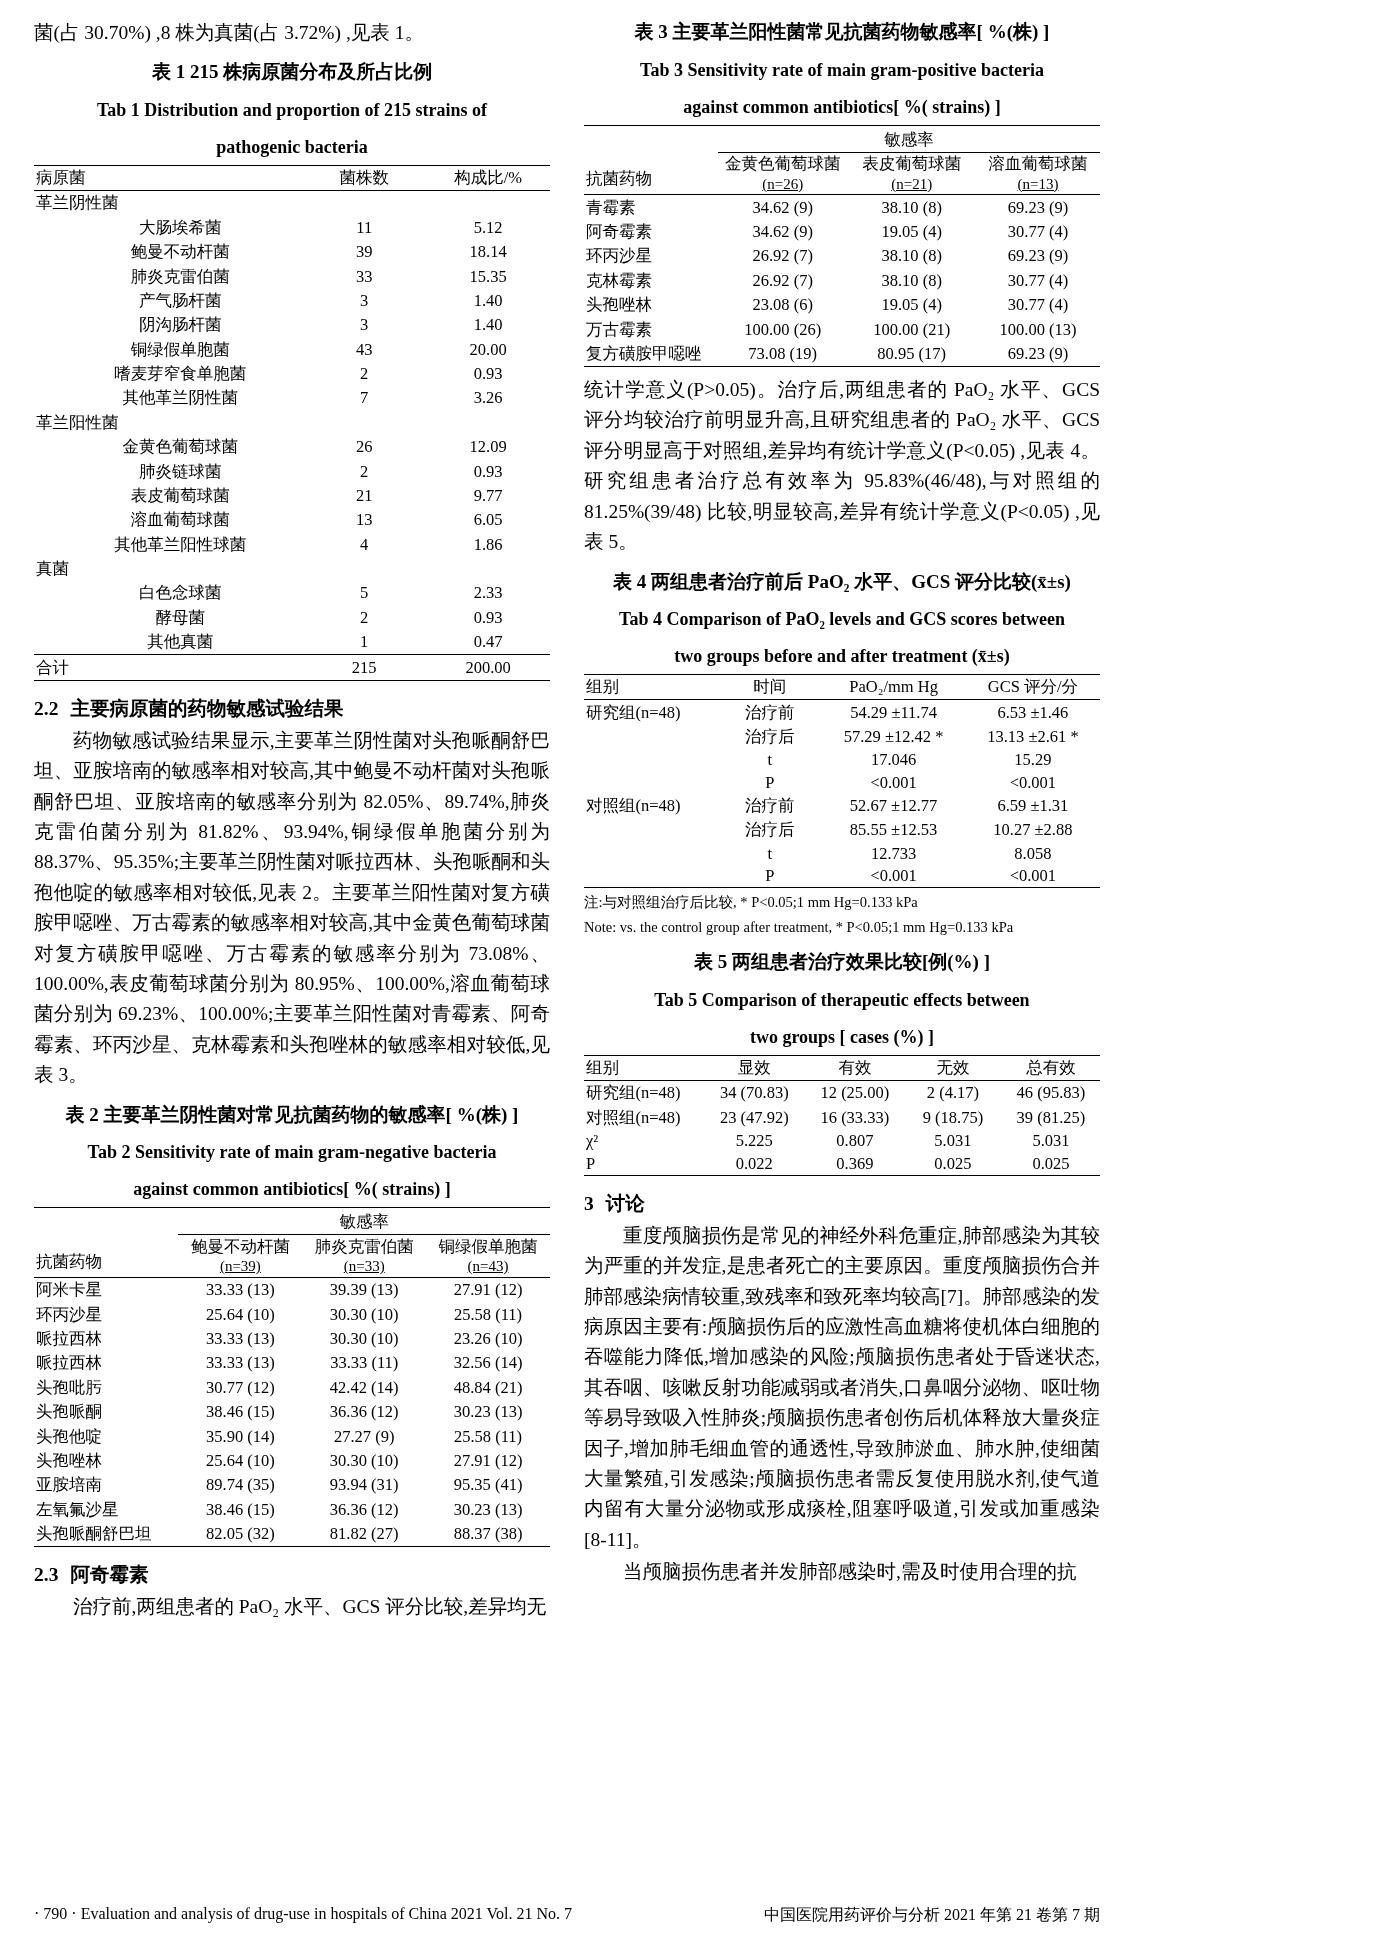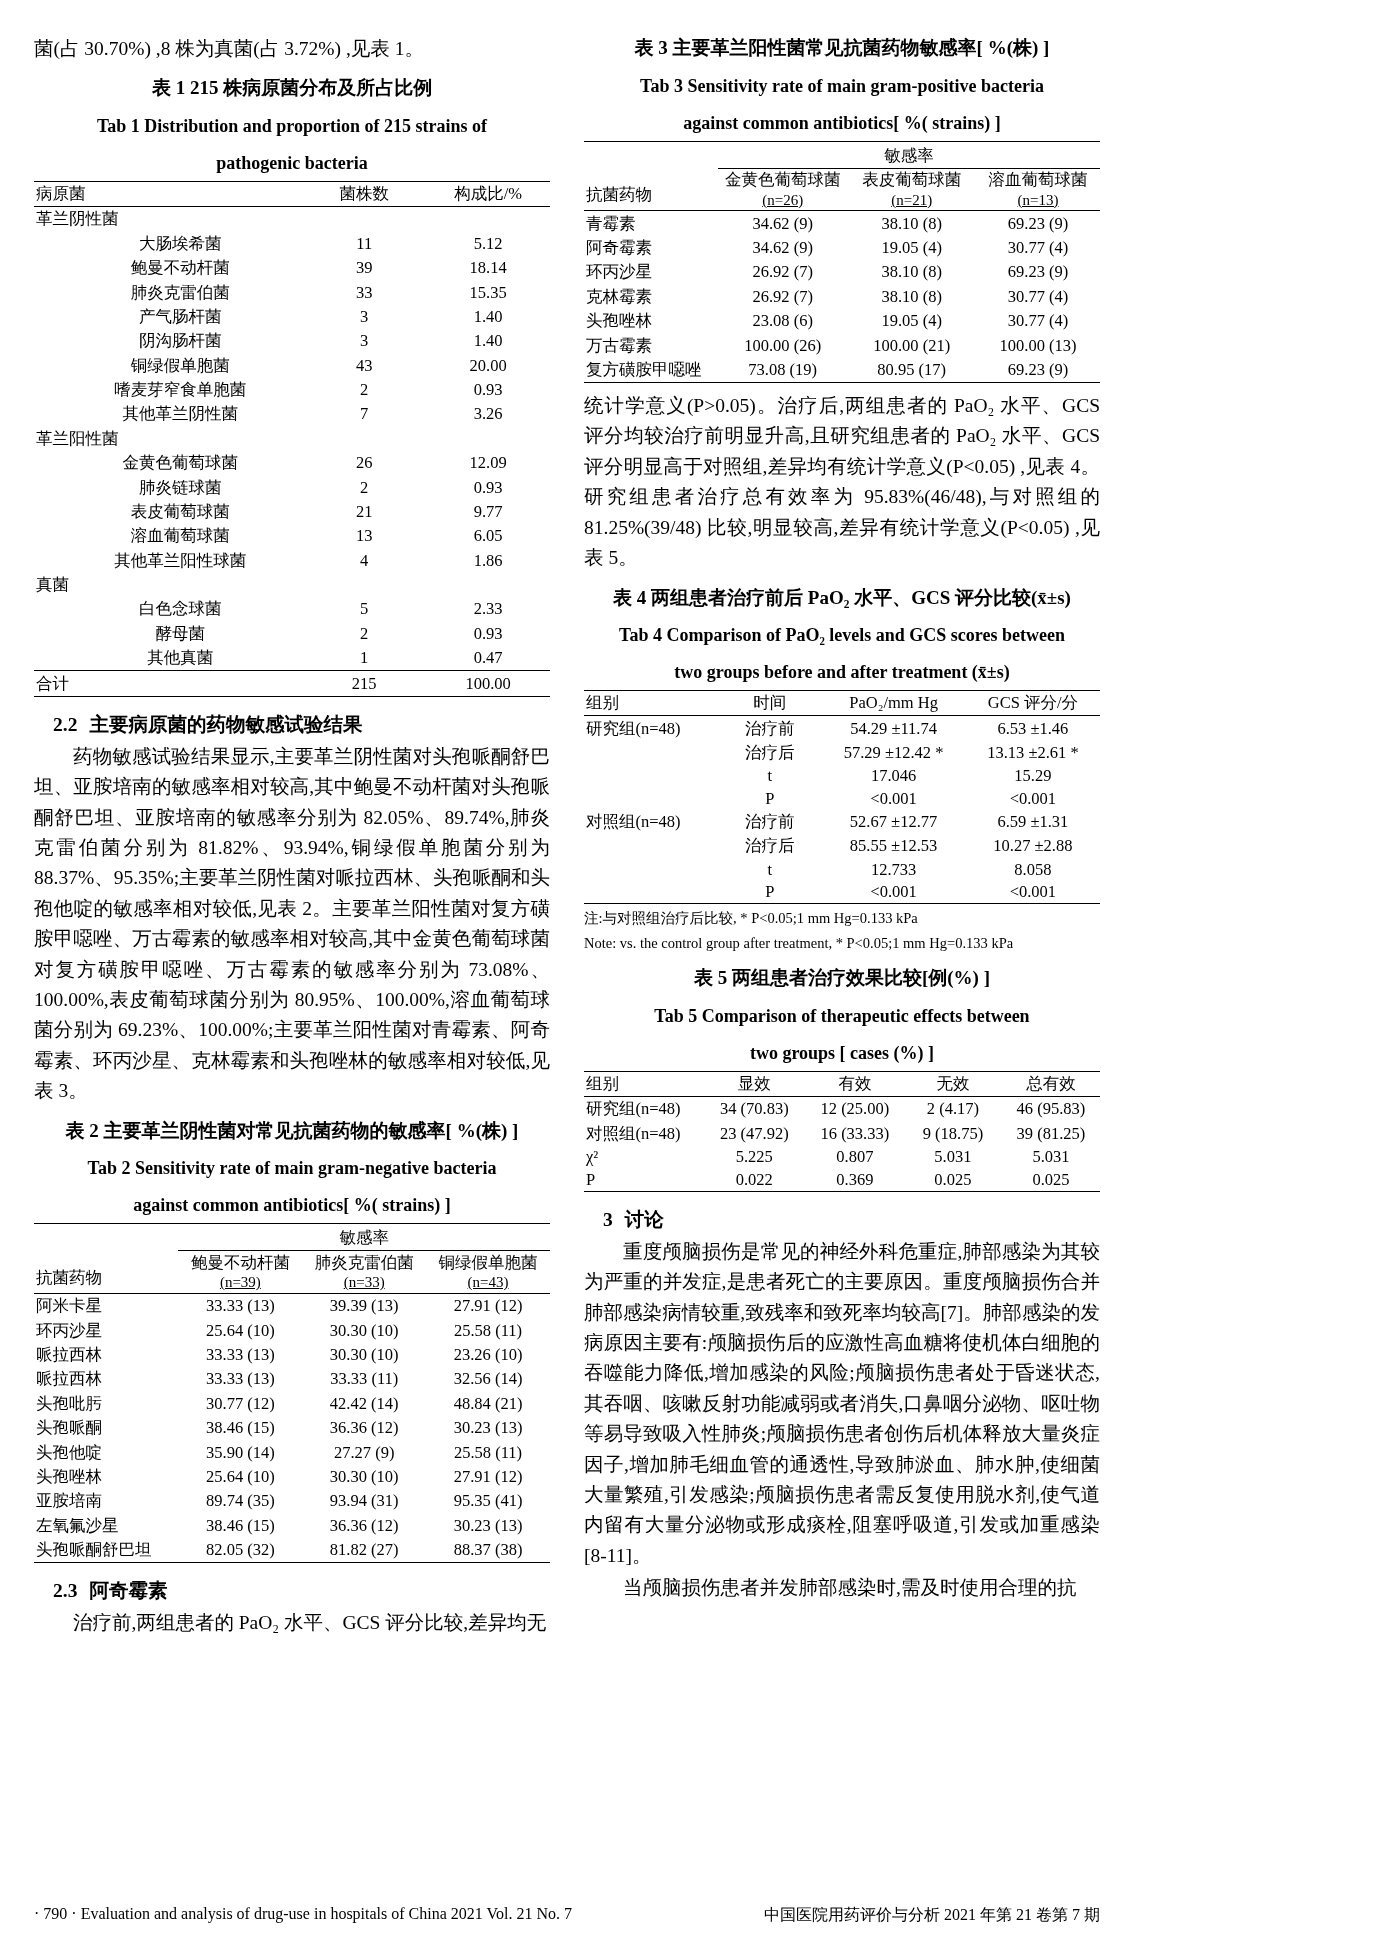--- a/index.html
+++ b/index.html
@@ -6,21 +6,21 @@
   body{
     width:1375px;
     background:#fff;
     font-family:"Liberation Serif", serif;
     color:#000;
   }
   .page{
     width:1134px;
     min-height:1940px;
     position:relative;
-    padding:34px 34px 0 34px;
+    padding:18px 34px 0 34px;
     box-sizing:border-box;
   }
   .cols{
     display:flex;
     gap:34px;
     align-items:flex-start;
   }
   .col{width:620px;}
   p{margin:0;}
   .para{
@@ -57,21 +57,21 @@
   .rule-mid{border-top:0.9px solid #000;}
   .rule-bot{border-bottom:1.6px solid #000;}
   .c{text-align:center;}
   .l{text-align:left;}
   .ind1{padding-left:1.6em !important;text-align:center;}
   .sec-h{
     font-size:19.5px;
     font-weight:bold;
     margin:14px 0 4px 0;
   }
-  .sec-h span.num{margin-right:12px;margin-left:19px;}
+  .sec-h span.num{margin-right:12px;}
   .note{
     font-size:14.5px;
     line-height:1.45;
     margin-top:4px;
   }
   .footer{
     position:absolute;
     left:34px;
     right:34px;
     bottom:14px;
@@ -198,21 +198,21 @@
               <td class="c">0.93</td>
             </tr>
           <tr>
               <td class="l ind1">其他真菌</td>
               <td class="c">1</td>
               <td class="c">0.47</td>
             </tr>
           <tr class="rule-mid">
             <td class="l">合计</td>
             <td class="c">215</td>
-            <td class="c">100.00</td>
+            <td class="c">200.00</td>
           </tr>
         </tbody>
       </table>
       <div style="border-top:1.6px solid #000;"></div>
 
       <div class="sec-h">
         <span class="num">2.2</span><span>主要病原菌的药物敏感试验结果</span>
       </div>
       <p class="para indent">药物敏感试验结果显示,主要革兰阴性菌对头孢哌酮舒巴坦、亚胺培南的敏感率相对较高,其中鲍曼不动杆菌对头孢哌酮舒巴坦、亚胺培南的敏感率分别为 82.05%、89.74%,肺炎克雷伯菌分别为 81.82%、93.94%,铜绿假单胞菌分别为 88.37%、95.35%;主要革兰阴性菌对哌拉西林、头孢哌酮和头孢他啶的敏感率相对较低,见表 2。主要革兰阳性菌对复方磺胺甲噁唑、万古霉素的敏感率相对较高,其中金黄色葡萄球菌对复方磺胺甲噁唑、万古霉素的敏感率分别为 73.08%、100.00%,表皮葡萄球菌分别为 80.95%、100.00%,溶血葡萄球菌分别为 69.23%、100.00%;主要革兰阳性菌对青霉素、阿奇霉素、环丙沙星、克林霉素和头孢唑林的敏感率相对较低,见表 3。</p>
 

